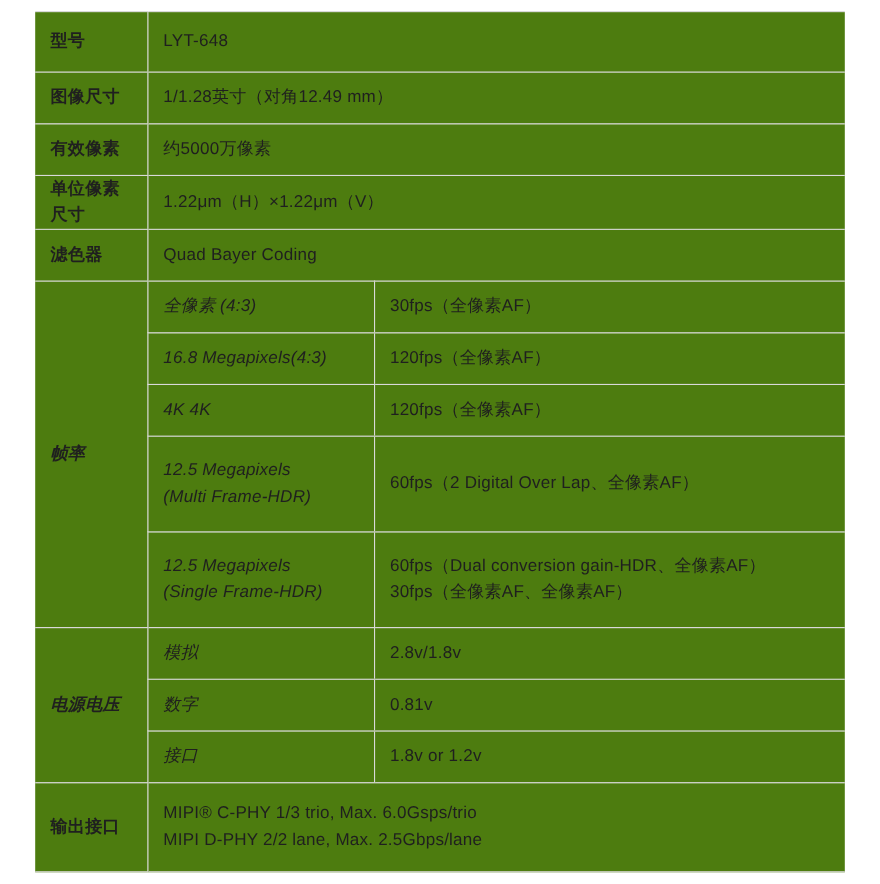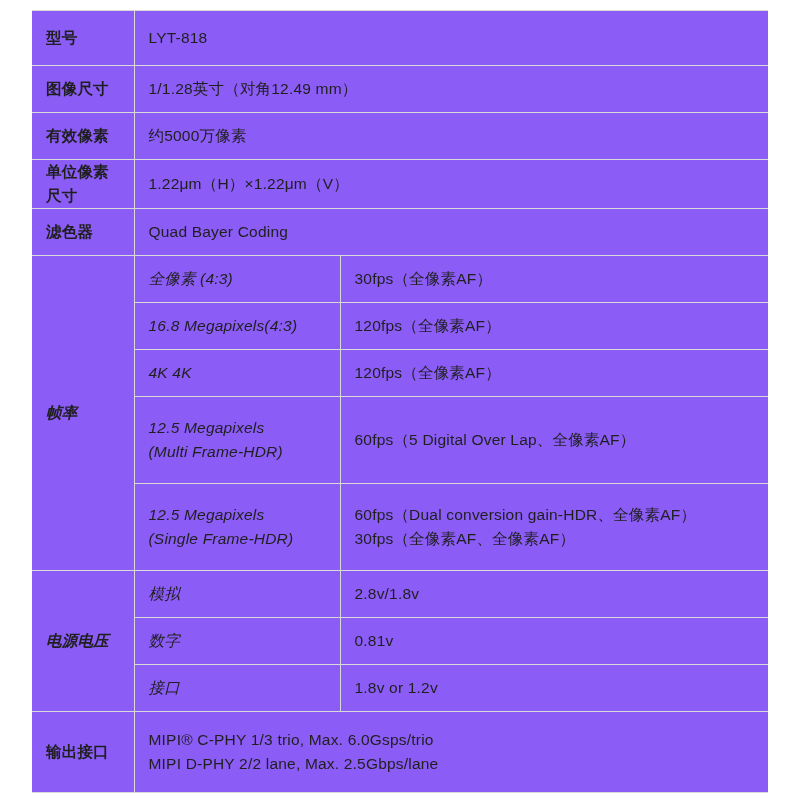--- a/index.html
+++ b/index.html
@@ -31,21 +31,21 @@
   }
   table.spec td {
     border-top: 1px solid #d9d9d9;
     border-bottom: 1px solid #d9d9d9;
     padding: 0 14px;
     vertical-align: middle;
     font-size: 15.5px;
     line-height: 1.55;
     letter-spacing: 0.2px;
     color: #1f1f1f;
-    background: #8b5cf6;
+    background: #4d7c0f;
   }
   td.label {
     font-weight: bold;
     font-size: 16px;
     width: 102px;
     color: #141414;
   }
   td.sublabel {
     width: 172px;
     border-left: 1px solid #d9d9d9;
@@ -75,21 +75,21 @@
 <div class="sheet">
   <table class="spec">
     <colgroup>
       <col style="width:102px">
       <col style="width:206px">
       <col style="width:428px">
     </colgroup>
     <tbody>
       <tr>
         <td class="label" style="height:54px">型号</td>
-        <td class="value" colspan="2">LYT-818</td>
+        <td class="value" colspan="2">LYT-648</td>
       </tr>
       <tr>
         <td class="label" style="height:46px">图像尺寸</td>
         <td class="value" colspan="2">1/1.28英寸（对角12.49 mm）</td>
       </tr>
       <tr>
         <td class="label" style="height:46px">有效像素</td>
         <td class="value" colspan="2">约5000万像素</td>
       </tr>
       <tr>
@@ -110,21 +110,21 @@
         <td class="sublabel" style="height:46px">16.8 Megapixels(4:3)</td>
         <td class="value">120fps（全像素AF）</td>
       </tr>
       <tr>
         <td class="sublabel" style="height:46px">4K 4K</td>
         <td class="value">120fps（全像素AF）</td>
       </tr>
       <tr>
         <td class="sublabel multiline" style="height:86px">12.5 Megapixels
 (Multi Frame-HDR)</td>
-        <td class="value">60fps（5 Digital Over Lap、全像素AF）</td>
+        <td class="value">60fps（2 Digital Over Lap、全像素AF）</td>
       </tr>
       <tr>
         <td class="sublabel multiline" style="height:86px">12.5 Megapixels
 (Single Frame-HDR)</td>
         <td class="value multiline">60fps（Dual conversion gain-HDR、全像素AF）
 30fps（全像素AF、全像素AF）</td>
       </tr>
 
       <tr>
         <td class="label-span" rowspan="3">电源电压</td>

